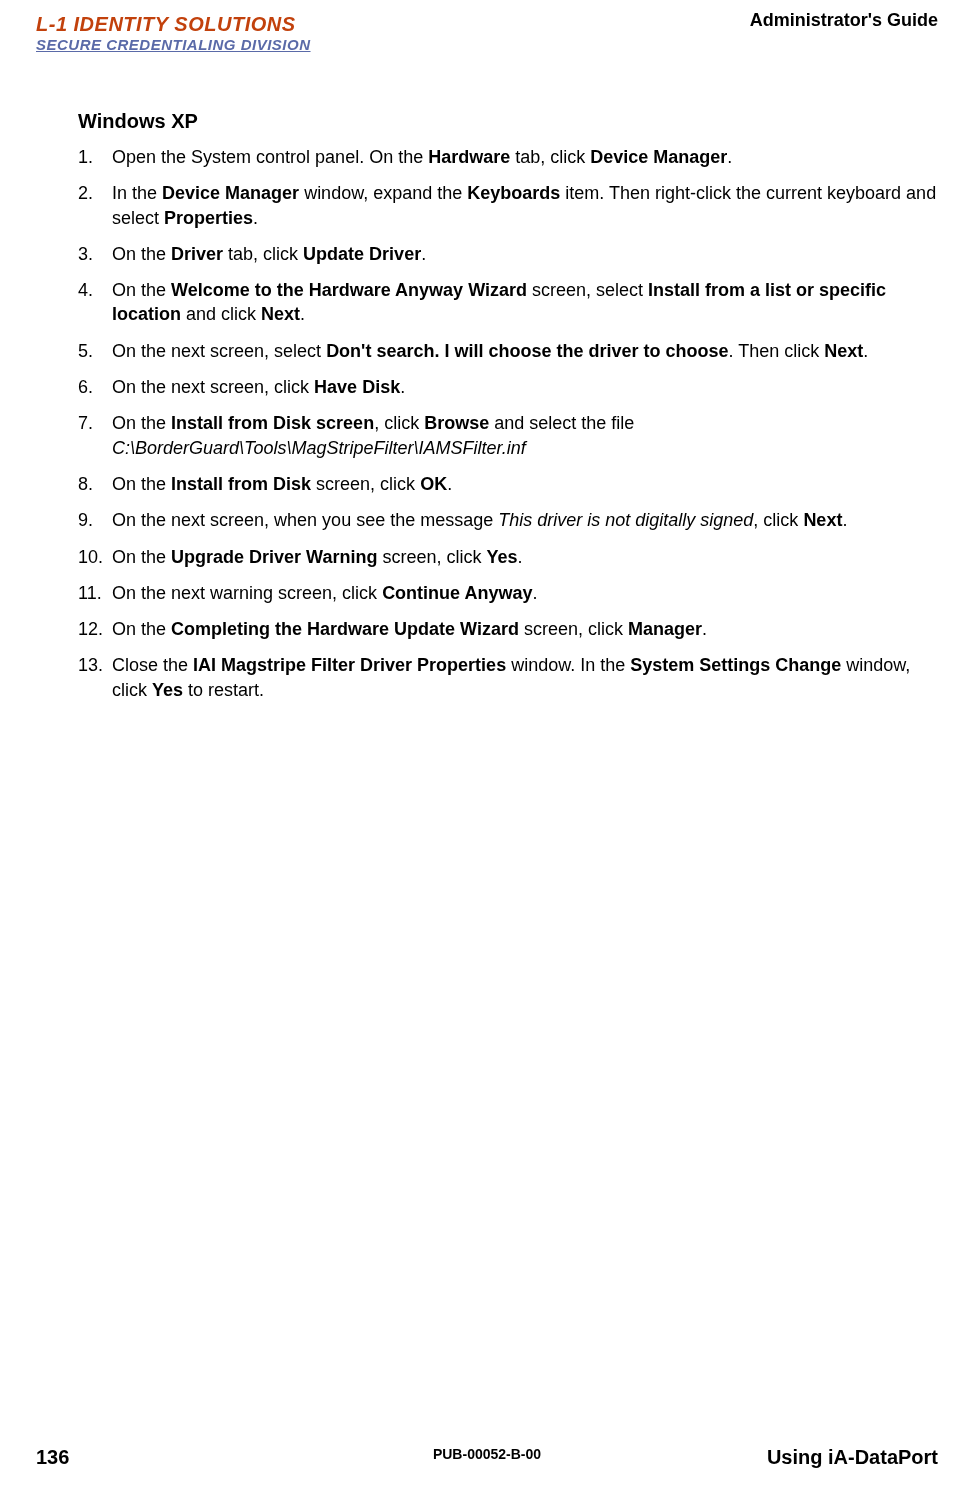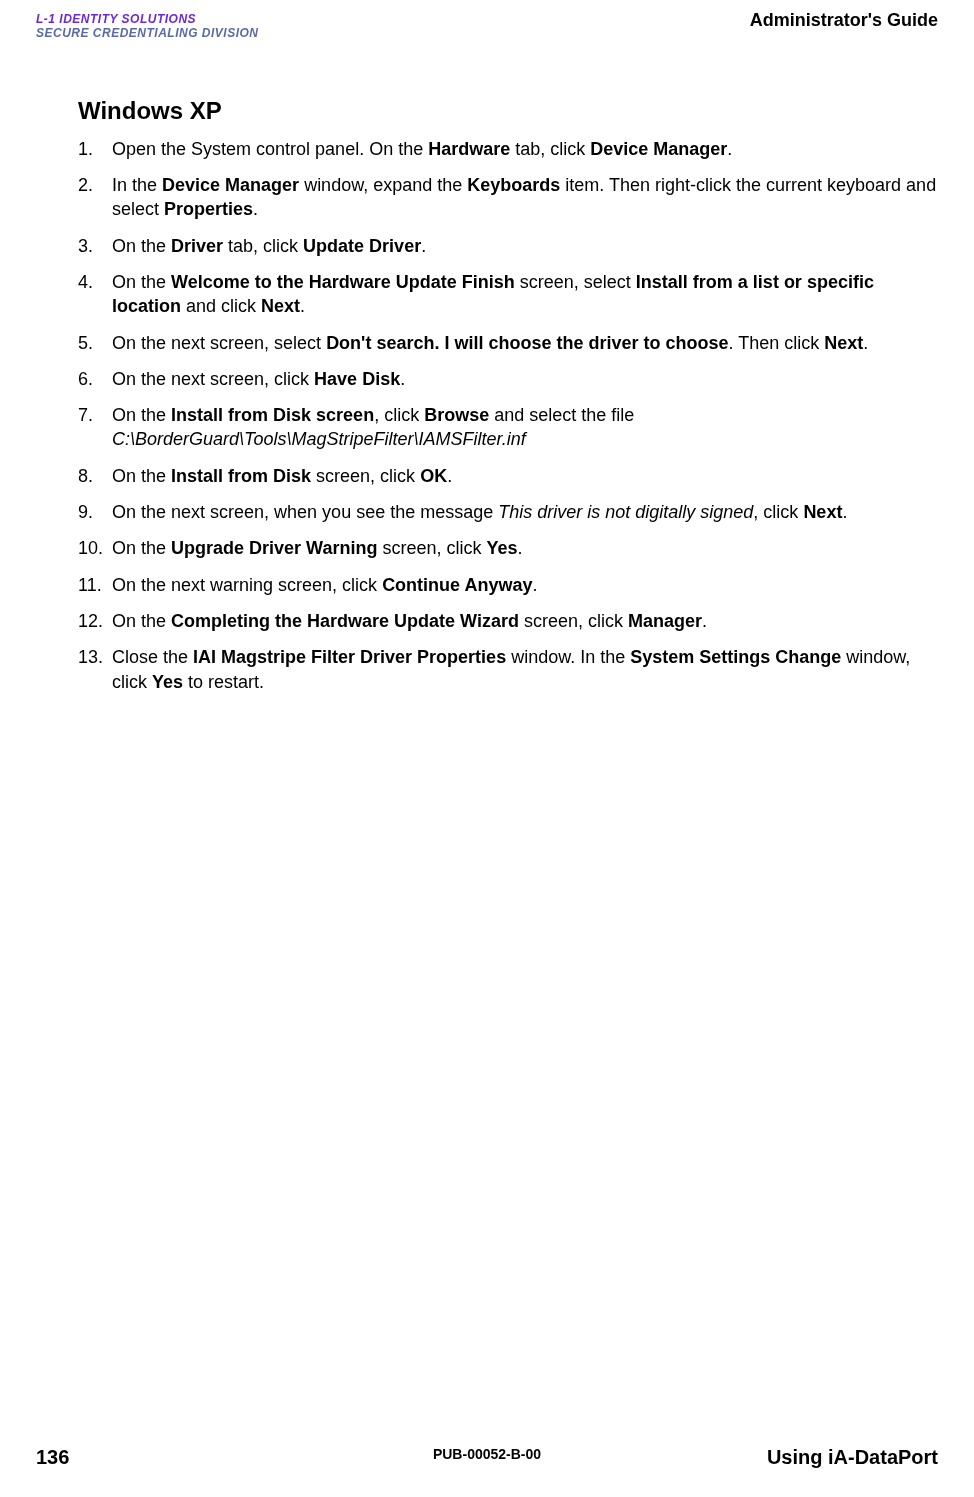--- a/index.html
+++ b/index.html
@@ -13,45 +13,46 @@
       padding: 12px 36px 0 36px;
     }
     .header {
       display: flex;
       justify-content: space-between;
       align-items: flex-start;
       margin-bottom: 56px;
     }
     .logo-block { line-height: 1.2; }
     .logo-line1 {
-      font-size: 12px;
+      font-size: 20px;
       font-weight: 700;
-      color: #6d28d9;
+      color: #c2410c;
       font-style: italic;
       letter-spacing: 0.5px;
     }
     .logo-line2 {
-      font-size: 12px;
+      font-size: 15px;
       font-weight: 700;
       color: #5a6aa8;
       letter-spacing: 0.5px;
       font-style: italic;
+      text-decoration: underline;
     }
     .doc-title {
       font-size: 18px;
       font-weight: 700;
       color: #000;
       margin-top: -2px;
     }
     .content {
       padding-left: 42px;
       padding-right: 0;
     }
     .section-heading {
-      font-size: 24px;
+      font-size: 20px;
       font-weight: 700;
       margin-bottom: 8px;
     }
     ol.steps {
       list-style: none;
       padding-left: 0;
       counter-reset: step;
     }
     ol.steps > li {
       counter-increment: step;
@@ -116,21 +117,21 @@
     <li>
       <span>Open the System control panel. On the </span><span class="b">Hardware</span><span> tab, click </span><span class="b">Device Manager</span><span>.</span>
     </li>
     <li>
       <span>In the </span><span class="b">Device Manager</span><span> window, expand the </span><span class="b">Keyboards</span><span> item. Then right-click the current keyboard and select </span><span class="b">Properties</span><span>.</span>
     </li>
     <li>
       <span>On the </span><span class="b">Driver</span><span> tab, click </span><span class="b">Update Driver</span><span>.</span>
     </li>
     <li>
-      <span>On the </span><span class="b">Welcome to the Hardware Update Finish</span><span> screen, select </span><span class="b">Install from a list or specific location</span><span> and click </span><span class="b">Next</span><span>.</span>
+      <span>On the </span><span class="b">Welcome to the Hardware Anyway Wizard</span><span> screen, select </span><span class="b">Install from a list or specific location</span><span> and click </span><span class="b">Next</span><span>.</span>
     </li>
     <li>
       <span>On the next screen, select </span><span class="b">Don't search. I will choose the driver to choose</span><span>. Then click </span><span class="b">Next</span><span>.</span>
     </li>
     <li>
       <span>On the next screen, click </span><span class="b">Have Disk</span><span>.</span>
     </li>
     <li>
       <span>On the </span><span class="b">Install from Disk screen</span><span>, click </span><span class="b">Browse</span><span> and select the file </span><span class="i">C:\BorderGuard\Tools\MagStripeFilter\IAMSFilter.inf</span>
     </li>

